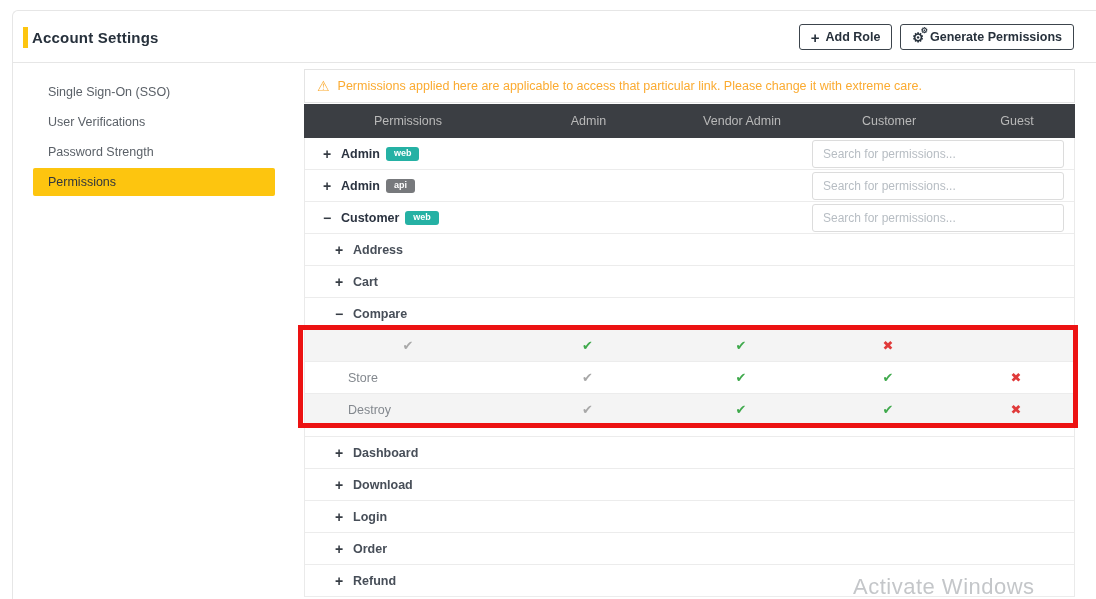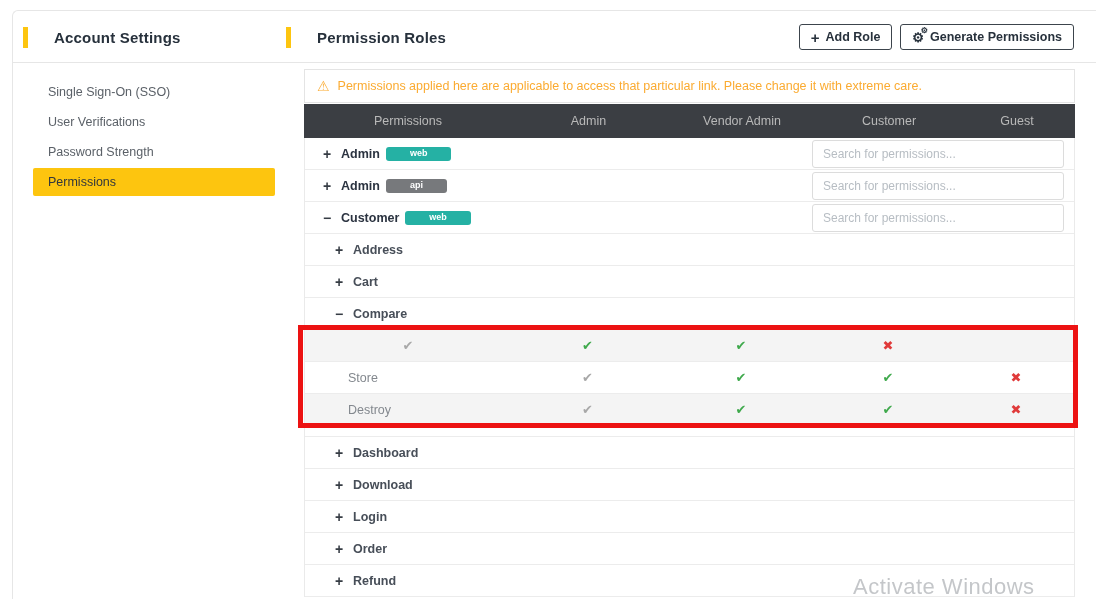--- a/index.html
+++ b/index.html
@@ -5,21 +5,21 @@
   * { margin:0; padding:0; box-sizing:border-box; }
   html,body { width:1096px; height:599px; overflow:hidden; background:#fff;
     font-family:"Liberation Sans","DejaVu Sans",sans-serif; }
 
   .card { position:absolute; left:12px; top:10px; width:1092px; height:600px;
     background:#fff; border:1px solid #e6e6e6; border-radius:6px 0 0 0; border-right:none; border-bottom:none; }
 
   
   .page-header { position:absolute; left:0; top:0; width:100%; height:52px;
     border-bottom:1px solid #e6e6e6; }
-  .title-wrap { position:absolute; top:0; height:52px; display:flex; align-items:center; gap:26px; }
+  .title-wrap { position:absolute; top:0; height:52px; display:flex; align-items:center; gap:4px; }
   .title-wrap.left { left:10px; }
   .title-wrap.main { left:273px; }
   .accent-bar { width:5px; height:21px; background:var(--accent-yellow,#FDC50F); }
   .page-title { font-size:15px; font-weight:700; color:#27313c; letter-spacing:.2px; }
 
   .header-buttons { position:absolute; right:30px; top:13px; display:flex; gap:8px; }
   .btn { height:26px; display:flex; align-items:center; gap:6px; padding:0 11px;
     background:#fff; border:1px solid #3c444c; border-radius:3px;
     font-size:12.5px; font-weight:700; color:#27313c; cursor:pointer; white-space:nowrap; }
   .btn .plus { font-size:15px; font-weight:700; line-height:1; }
@@ -49,21 +49,21 @@
   .perm-row { position:relative; height:32px; border-bottom:1px solid #ececec; background:#fff; }
   .perm-row.shaded { background:#f4f4f4; }
   .row-gap { height:11px; background:#fff; border-bottom:1px solid #ececec; }
 
   .row-label { display:flex; align-items:center; gap:6px; font-size:12.5px; }
   .row-label.lvl1 { padding-left:18px; font-weight:700; color:#2b3340; }
   .row-label.lvl2 { padding-left:30px; font-weight:700; color:#474e58; }
   .row-label.lvl3 { padding-left:43px; font-weight:400; color:#83888e; }
   .toggle-icon { font-weight:700; font-size:14px; color:#363c44; width:12px; display:inline-block; cursor:pointer; }
 
-  .badge { font-size:9px; font-weight:700; color:#fff; padding:2px 24px 3px; border-radius:3px; line-height:1; }
+  .badge { font-size:9px; font-weight:700; color:#fff; padding:2px 8px 3px; border-radius:3px; line-height:1; }
   .badge.teal { background:var(--badge-web,#25B1A4); }
   .badge.gray { background:var(--badge-api,#77797C); }
 
   .mark { text-align:center; font-size:13px; font-weight:700; cursor:pointer; }
   .mark.check-muted { color:var(--check-admin,#A8A8A8); }
   .mark.check-allowed { color:var(--check-allowed,#3FA94C); }
   .mark.cross-denied { color:var(--cross-denied,#E03A3A); }
 
   .row-search { position:absolute; right:10px; top:2px; width:252px; height:28px;
     border:1px solid #dcdcdc; border-radius:3px; padding:0 10px; font-size:12px;
@@ -79,24 +79,20 @@
 </style>
 </head>
 <body>
 
 <div class="card">
 
   <div class="page-header">
     <div class="title-wrap left">
       <span class="accent-bar"></span>
       <span class="page-title">Account Settings</span>
-    </div>
-    <div class="title-wrap main">
-      <span class="accent-bar"></span>
-      <span class="page-title">Permission Roles</span>
     </div>
     <div class="header-buttons">
       <button class="btn">
         <span class="plus">+</span>
         <span>Add Role</span>
       </button>
       <button class="btn">
         <span class="gears"><span>⚙</span><span class="g2">⚙</span></span>
         <span>Generate Permissions</span>
       </button>

